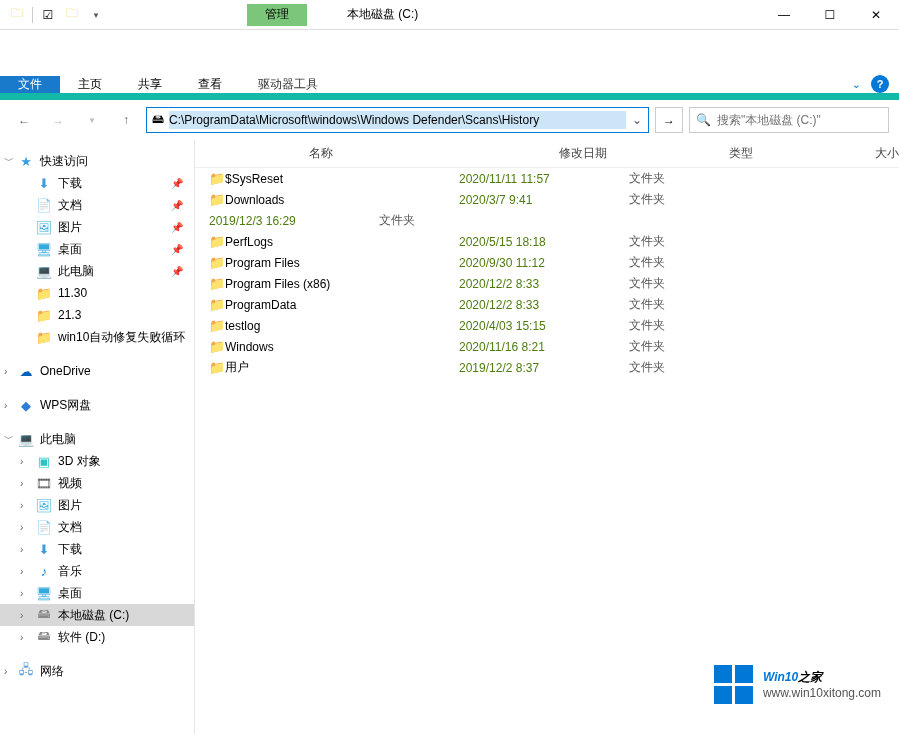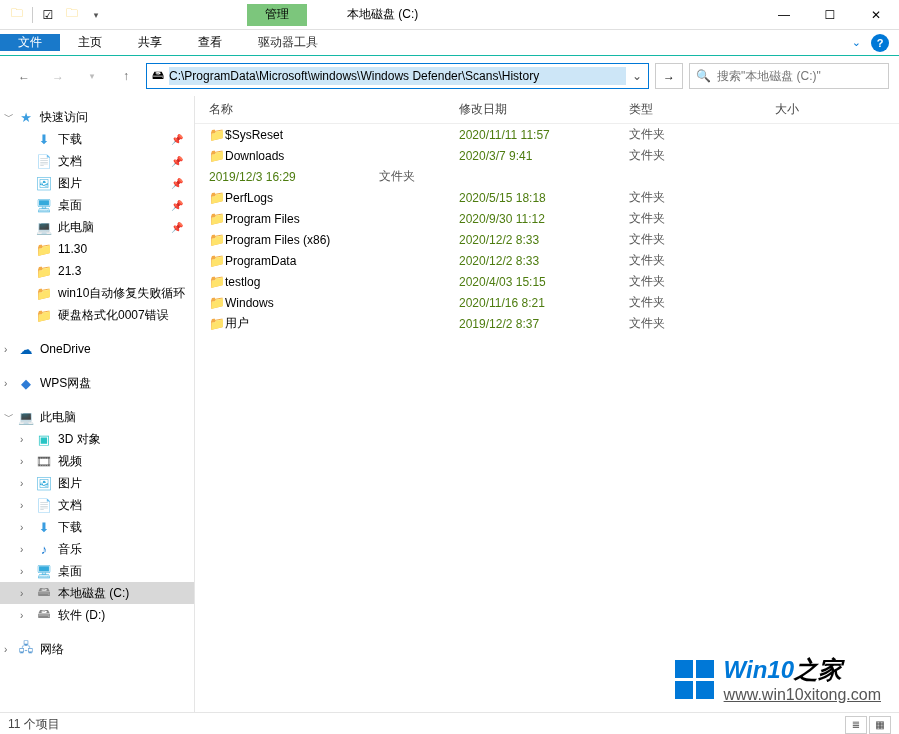--- a/index.html
+++ b/index.html
@@ -9,21 +9,21 @@
 .titlebar { height: 30px; background: #fff; display: flex; align-items: center; border-bottom: 1px solid #e0e0e0; }
 .titlebar .qat { display: flex; align-items: center; gap: 2px; padding-left: 6px; }
 .qat-icon { width: 22px; height: 22px; display: flex; align-items: center; justify-content: center; }
 .qat-sep { width: 1px; height: 16px; background: #ccc; margin: 0 2px; }
 .titlebar .tab-manage { background: #7cc67c; height: 22px; padding: 0 18px; display: flex; align-items: center; margin-left: 140px; font-size: 12px; }
 .titlebar .title { margin-left: 40px; font-size: 12px; }
 .titlebar .winctrl { margin-left: auto; display: flex; }
 .winctrl div { width: 46px; height: 30px; display: flex; align-items: center; justify-content: center; }
 
 
-.ribbon-tabs { height: 26px; background: #fff; display: flex; align-items: center; border-bottom: 1px solid #14b8a6; position: relative; }
+.ribbon-tabs { height: 26px; background: #fff; display: flex; align-items: flex-end; border-bottom: 7px solid #14b8a6; position: relative; margin-top: 44px; }
 .ribbon-tabs .tab { padding: 0 18px; display: flex; align-items: center; font-size: 12px; cursor: default; }
 .ribbon-tabs .tab.file { background: #1979ca; color: #fff; padding: 0 18px; }
 .ribbon-tabs .tab.drive { color: #333; }
 .ribbon-tabs .right { margin-left: auto; display: flex; align-items: center; gap: 10px; padding-right: 10px; }
 .help-icon { width: 18px; height: 18px; background: #0078d7; border-radius: 50%; color: #fff; display: flex; align-items: center; justify-content: center; font-size: 11px; font-weight: bold; }
 
 
 .addr-row { height: 40px; display: flex; align-items: center; padding: 6px 10px; gap: 6px; }
 .nav-btn { width: 28px; height: 28px; display: flex; align-items: center; justify-content: center; color: #666; }
 .nav-btn.disabled { color: #bbb; }
@@ -71,21 +71,21 @@
 .ico.drive::before { content: "🖴"; }
 .ico.cube { color: #29c5c5; }
 .ico.cube::before { content: "▣"; }
 .ico.vid { color: #555; }
 .ico.vid::before { content: "🎞"; }
 .ico.mus { color: #1e7dd4; }
 .ico.mus::before { content: "♪"; }
 
 
 .content { flex: 1; display: flex; flex-direction: column; }
-.cols { display: flex; height: 28px; align-items: center; border-bottom: 1px solid #eee; color: #444; font-size: 12px; padding-left: 14px; }
+.cols { display: flex; height: 28px; align-items: center; border-bottom: 1px solid #eee; color: #444; font-size: 12px; padding-left: 14px; justify-content: flex-end; }
 .col-name { width: 250px; }
 .col-date { width: 170px; }
 .col-type { width: 90px; }
 .col-size { width: 80px; text-align: right; }
 .rows { flex: 1; overflow-y: auto; }
 .row { display: flex; height: 21px; align-items: center; padding-left: 14px; font-size: 12px; }
 .row .rn { width: 250px; display: flex; align-items: center; }
 .row .rd { width: 170px; color: #4d7c0f; }
 .row .rt { width: 90px; color: #555; }
 .row .rs { width: 80px; text-align: right; color: #555; }
@@ -93,23 +93,23 @@
 
 .status { height: 24px; border-top: 1px solid #e5e5e5; display: flex; align-items: center; padding: 0 8px; font-size: 12px; color: #444; }
 .status .views { margin-left: auto; display: flex; gap: 2px; }
 .status .views div { width: 22px; height: 18px; border: 1px solid #ccc; display: flex; align-items: center; justify-content: center; font-size: 10px; }
 
 
 .watermark { position: absolute; right: 18px; bottom: 30px; display: flex; align-items: center; gap: 10px; }
 .wm-logo { display: grid; grid-template-columns: 18px 18px; grid-template-rows: 18px 18px; gap: 3px; }
 .wm-logo div { background: #0078d7; }
 .wm-txt { display: flex; flex-direction: column; }
-.wm-txt .t1 { font-size: 24px; font-weight: 600; font-style: italic; }
+.wm-txt .t1 { font-size: 12px; font-weight: 600; font-style: italic; }
 .wm-txt .t1 .blue { color: #0078d7; }
-.wm-txt .t2 { font-size: 16px; color: #555; text-decoration: underline; }
+.wm-txt .t2 { font-size: 12px; color: #555; }
 </style>
 </head>
 <body>
 
 <div class="titlebar">
   <div class="qat">
     <div class="qat-icon">
         <span style="color:#f8ca4d">🗀</span>
       </div>
     <div class="qat-sep"></div>
@@ -194,24 +194,20 @@
         <span class="ico folder"></span>
         <span>11.30</span>
       </div>
     <div class="tree-item depth1">
         <span class="ico folder"></span>
         <span>21.3</span>
       </div>
     <div class="tree-item depth1">
         <span class="ico folder"></span>
         <span>win10自动修复失败循环</span>
-      </div>
-    <div class="tree-item depth1">
-        <span class="ico folder"></span>
-        <span>硬盘格式化0007错误</span>
       </div>
     <div class="tree-spacer"></div>
     <div class="tree-item">
         <span class="chev">›</span>
         <span class="ico cloud"></span>
         <span>OneDrive</span>
       </div>
     <div class="tree-spacer"></div>
     <div class="tree-item">
         <span class="chev">›</span>

